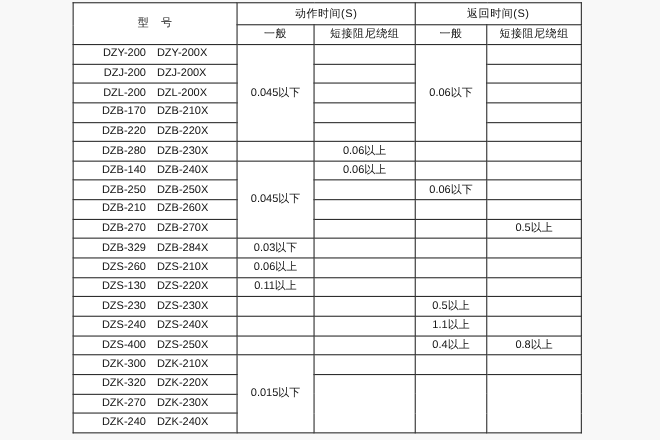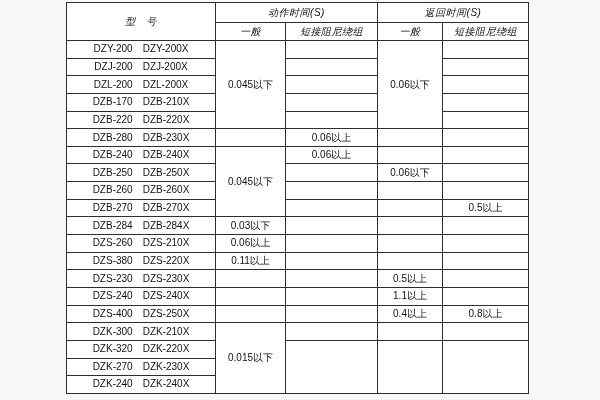--- a/index.html
+++ b/index.html
@@ -35,21 +35,21 @@
     text-align: center;
     vertical-align: middle;
     line-height: 1;
     white-space: nowrap;
     overflow: hidden;
   }
   .spec-table thead tr.group-row { height: 20px; }
   .spec-table thead tr.sub-row { height: 18px; }
   .spec-table tbody tr { height: 17.65px; }
   td.model-cell span + span { margin-left: 10px; }
-  .spec-table th { letter-spacing: 0.5px; font-style: italic; }
+  .spec-table th { letter-spacing: 0.5px; }
 </style>
 </head>
 <body>
 
 <div class="page">
   <table class="spec-table">
     <colgroup>
       <col style="width:149px">
       <col style="width:70px">
       <col style="width:92px">
@@ -98,60 +98,60 @@
           <td></td>
         </tr>
         <tr>
           <td class="model-cell"><span>DZB-280</span><span>DZB-230X</span></td>
           <td></td>
           <td>0.06以上</td>
           <td></td>
           <td></td>
         </tr>
         <tr>
-          <td class="model-cell"><span>DZB-240</span><span>DZB-240X</span></td>
+          <td class="model-cell"><span>DZB-140</span><span>DZB-240X</span></td>
           <td rowspan="4">0.045以下</td>
           <td>0.06以上</td>
           <td></td>
           <td></td>
         </tr>
         <tr>
           <td class="model-cell"><span>DZB-250</span><span>DZB-250X</span></td>
           <td></td>
           <td>0.06以下</td>
           <td></td>
         </tr>
         <tr>
-          <td class="model-cell"><span>DZB-260</span><span>DZB-260X</span></td>
+          <td class="model-cell"><span>DZB-210</span><span>DZB-260X</span></td>
           <td></td>
           <td></td>
           <td></td>
         </tr>
         <tr>
           <td class="model-cell"><span>DZB-270</span><span>DZB-270X</span></td>
           <td></td>
           <td></td>
           <td>0.5以上</td>
         </tr>
         <tr>
-          <td class="model-cell"><span>DZB-284</span><span>DZB-284X</span></td>
+          <td class="model-cell"><span>DZB-329</span><span>DZB-284X</span></td>
           <td>0.03以下</td>
           <td></td>
           <td></td>
           <td></td>
         </tr>
         <tr>
           <td class="model-cell"><span>DZS-260</span><span>DZS-210X</span></td>
           <td>0.06以上</td>
           <td></td>
           <td></td>
           <td></td>
         </tr>
         <tr>
-          <td class="model-cell"><span>DZS-380</span><span>DZS-220X</span></td>
+          <td class="model-cell"><span>DZS-130</span><span>DZS-220X</span></td>
           <td>0.11以上</td>
           <td></td>
           <td></td>
           <td></td>
         </tr>
         <tr>
           <td class="model-cell"><span>DZS-230</span><span>DZS-230X</span></td>
           <td></td>
           <td></td>
           <td>0.5以上</td>

